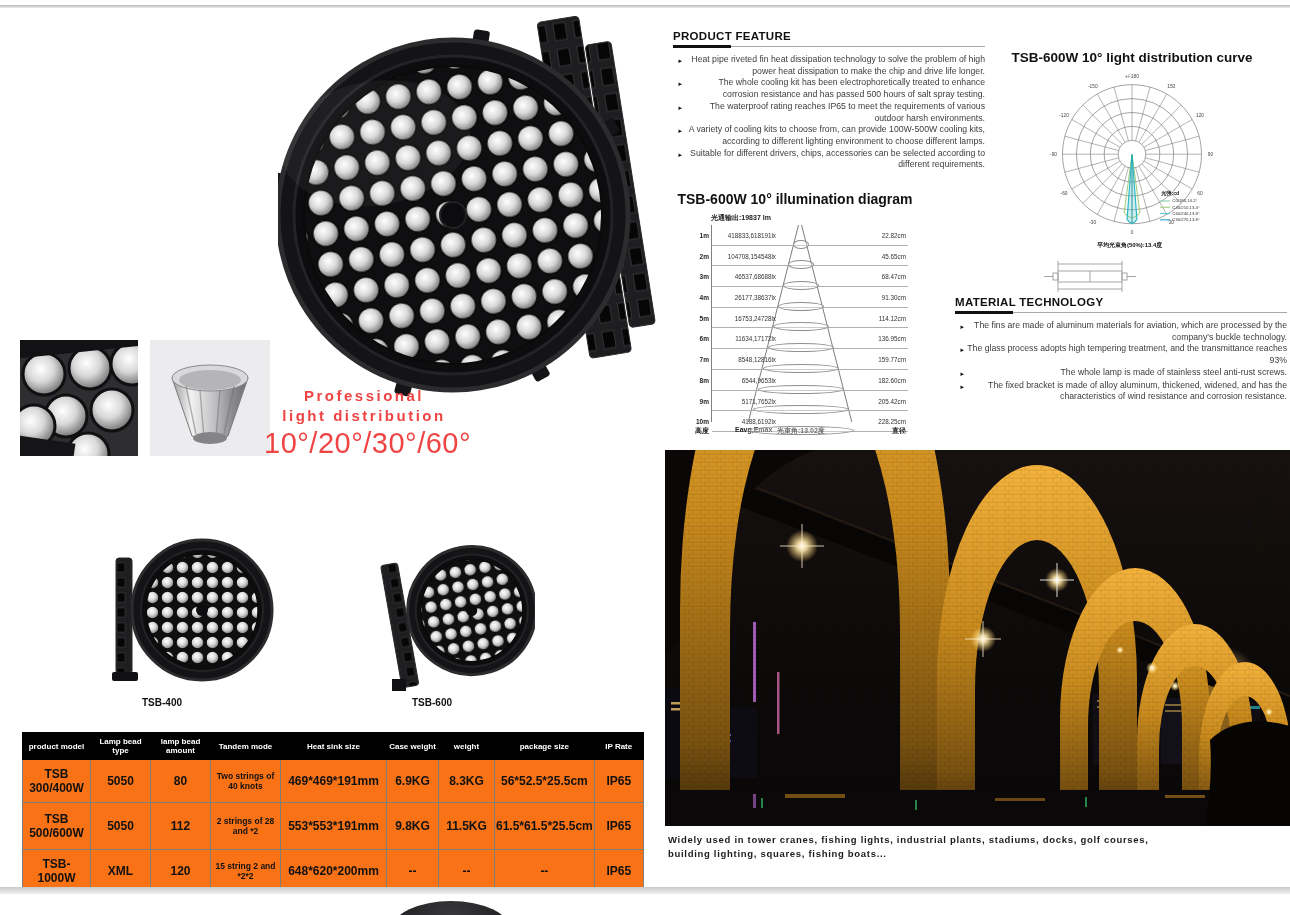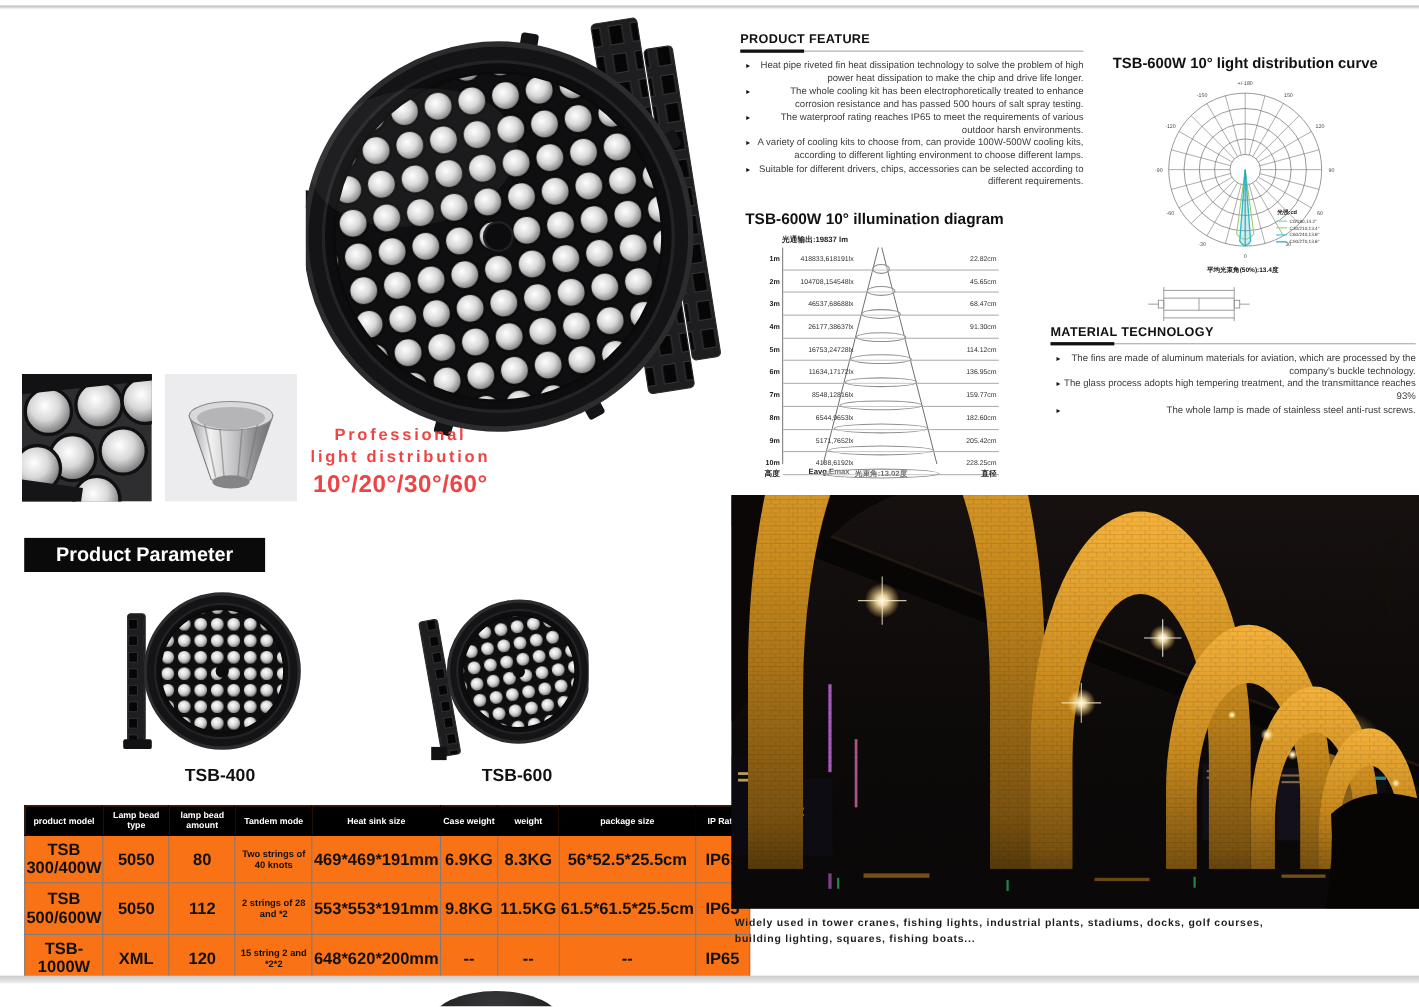--- a/index.html
+++ b/index.html
@@ -14,31 +14,31 @@
 
   
   .banner{position:absolute;left:0;top:118px;width:332px;height:194px;background:#f7a41d;border-radius:0 14px 14px 0;}
   .banner .t1{margin-top:30px;text-align:center;font-size:74px;font-weight:800;color:#fff;letter-spacing:3px;
         text-shadow:4px 5px 0 rgba(140,88,0,.35);}
   .banner .t2{text-align:center;font-size:26px;font-weight:700;color:#fff;margin-top:4px;
         text-shadow:2px 3px 0 rgba(140,88,0,.3);}
 
   .prof{position:absolute;left:264px;top:386px;width:200px;text-align:center;color:#ef4444;}
   .prof .p1{font-size:15px;font-weight:700;letter-spacing:2.5px;line-height:20px;}
-  .prof .ang{font-size:22px;font-weight:700;margin-top:1px;letter-spacing:.5px;}
+  .prof .ang{font-size:29px;font-weight:400;margin-top:1px;letter-spacing:.5px;}
 
   .pp-badge{position:absolute;left:22px;top:489px;width:219px;height:31px;background:#0a0a0a;color:#fff;
         display:flex;align-items:center;justify-content:center;font-size:18px;font-weight:700;}
 
-  .model-label{position:absolute;width:90px;text-align:right;font-size:16px;font-weight:700;color:#111;}
+  .model-label{position:absolute;width:90px;text-align:left;font-size:10px;font-weight:700;color:#111;}
 
   
   .spec-table{position:absolute;left:22px;top:732px;border-collapse:collapse;table-layout:fixed;background:#f97316;}
   .spec-table th{background:#000;color:#fff;font-size:8px;font-weight:700;border:1px solid #000;height:26px;padding:0 1px;line-height:9px;}
-  .spec-table td{border:1px solid #7d7d7d;text-align:center;font-size:15px;font-weight:700;color:#111;padding:2px 1px;}
+  .spec-table td{border:1px solid #7d7d7d;text-align:center;font-size:12px;font-weight:700;color:#111;padding:2px 1px;}
   .spec-table td.sm{font-size:8.5px;line-height:10px;}
   .spec-table tr.r1 td{height:38px;} .spec-table tr.r2 td{height:42px;} .spec-table tr.r3 td{height:38px;}
 
   
   .section-head{font-size:11.5px;font-weight:700;color:#111;letter-spacing:.3px;}
   .rule{height:1px;background:#a8a8a8;position:relative;margin-top:4px;}
   .rule::before{content:'';position:absolute;left:0;top:-1px;height:3px;width:58px;background:#111;}
   .feature{position:absolute;left:673px;top:30px;width:312px;}
   .material{position:absolute;left:955px;top:296px;width:332px;}
   .bullets{margin-top:7px;text-align:right;}
@@ -165,23 +165,20 @@
     </g>
     <ellipse cx="60" cy="98" rx="17" ry="6" fill="#848486"></ellipse>
   </svg>
 
   <div class="prof">
     <div class="p1">Professional</div>
     <div class="p1">light distribution</div>
     <div class="ang">10°/20°/30°/60°</div>
   </div>
 
-  <div class="pp-badge">
-    <span>Product Parameter</span>
-  </div>
 
   <svg class="thumb" style="left:100px;top:530px;width:175px;height:162px;" viewBox="0 0 175 162">
     <defs>
       <pattern id="cupsB" width="15" height="15" patternUnits="userSpaceOnUse">
         <rect width="15" height="15" fill="#0f0f11"></rect>
         <circle cx="7.5" cy="7.5" r="6.4" fill="url(#cupg)" stroke="#0b0b0b" stroke-width="1.2"></circle>
       </pattern>
       <pattern id="holesB" width="14" height="15" patternUnits="userSpaceOnUse">
         <rect width="14" height="15" fill="#1e1e20"></rect>
         <rect x="3" y="3" width="8" height="9" fill="#060607" stroke="#3a3a3c" stroke-width="0.6"></rect>
@@ -462,20 +459,24 @@
           <span class="btext">The fins are made of aluminum materials for aviation, which are processed by the company's buckle technology.</span>
         </div>
         <div class="bullet">
           <span class="marker">▸</span>
           <span class="btext">The glass process adopts high tempering treatment, and the transmittance reaches 93%</span>
         </div>
         <div class="bullet">
           <span class="marker">▸</span>
           <span class="btext">The whole lamp is made of stainless steel anti-rust screws.</span>
         </div>
+        <div class="bullet">
+          <span class="marker">▸</span>
+          <span class="btext">The fixed bracket is made of alloy aluminum, thickened, widened, and has the characteristics of wind resistance and corrosion resistance.</span>
+        </div>
       </div>
   </div>
 
   <div class="photo">
     <svg width="625" height="376" viewBox="0 0 625 376">
       <defs>
         <linearGradient id="sky" x1="0" y1="0" x2="0" y2="1">
           <stop offset="0%" stop-color="#171110"></stop>
             <stop offset="60%" stop-color="#0c0909"></stop>
             <stop offset="100%" stop-color="#090707"></stop>

